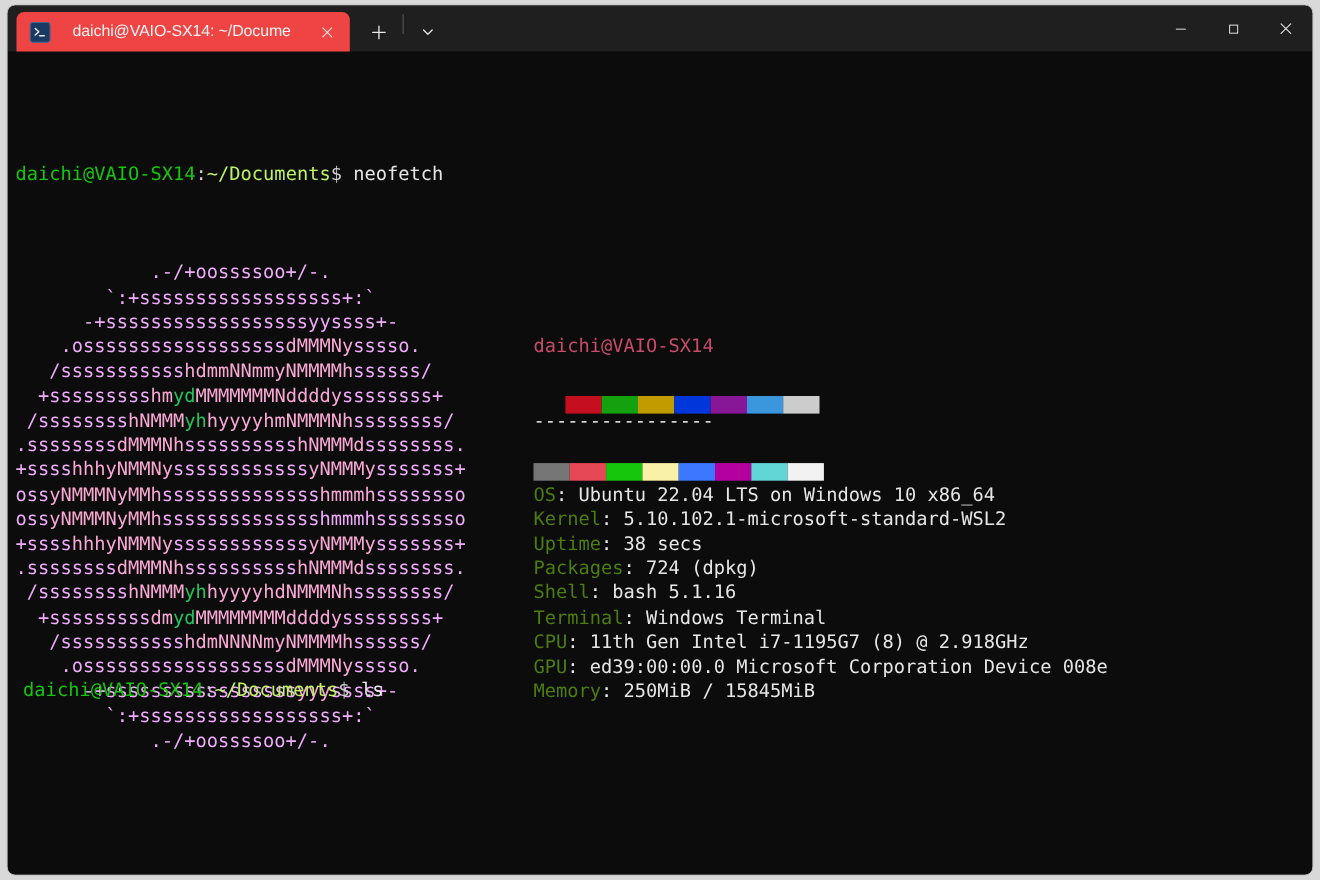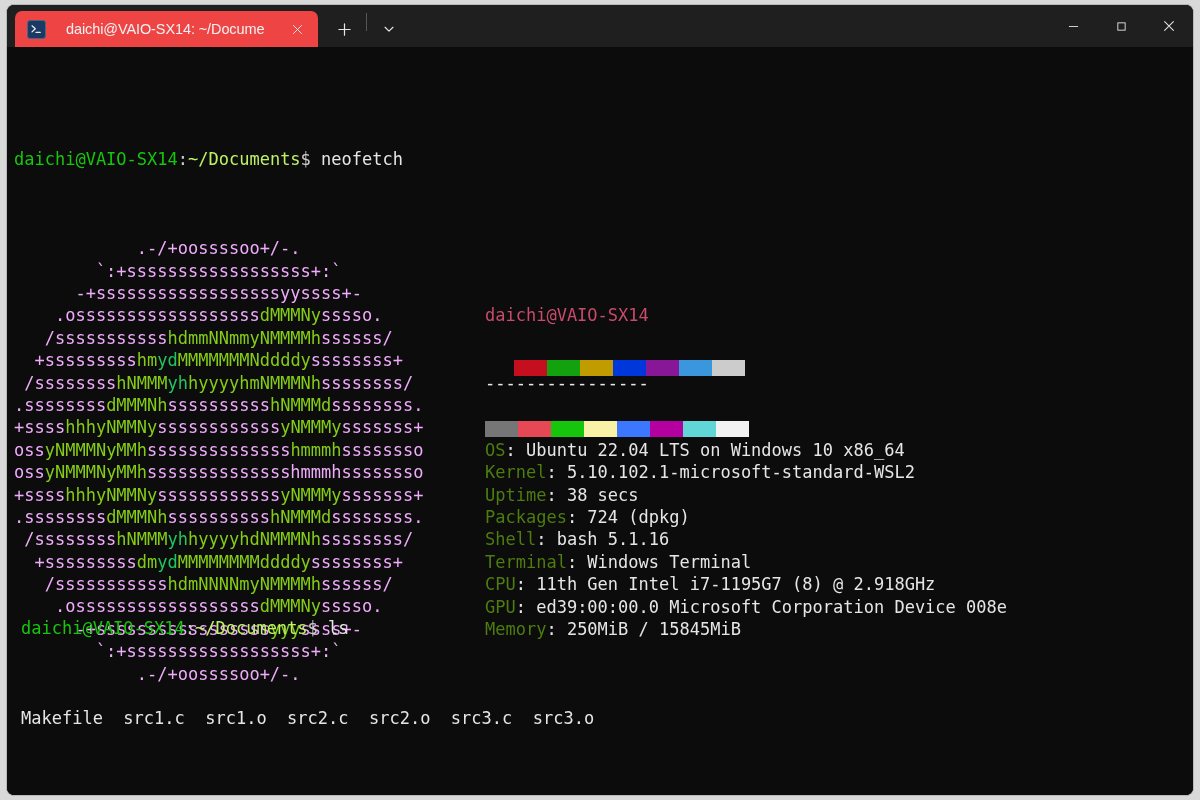--- a/index.html
+++ b/index.html
@@ -124,21 +124,21 @@
 
   
   .nf-title { color: #c84b6b; }
   .nf-rule  { color: #e8e8e8; }
   .nf-key   { color: #4d7c0f; }
   .nf-val   { color: #e6e6e6; }
 
   
   .a-r  { color: #f0abfc; }   
   .a-lr { color: #22c55e; }   
-  .a-w  { color: #84cc16; }   
+  .a-w  { color: #f9a8d4; }   
 
   
   .nf-wrap {
     position: absolute;
     left: 7px; top: 11px;
     width: 1170px;
   }
   .nf-cmdline { height: 22.4px; }
   .nf-cols { position: relative; }
   .nf-art {
@@ -247,21 +247,20 @@
       <div class="palette">
         <div class="pal-row" id="pal-top"><div class="pal-spacer"></div><div class="pal-cell" style="background: rgb(197, 15, 31);"></div><div class="pal-cell" style="background: rgb(19, 161, 14);"></div><div class="pal-cell" style="background: rgb(193, 156, 0);"></div><div class="pal-cell" style="background: rgb(0, 55, 218);"></div><div class="pal-cell" style="background: rgb(136, 23, 152);"></div><div class="pal-cell" style="background: rgb(58, 150, 221);"></div><div class="pal-cell" style="background: rgb(204, 204, 204);"></div></div>
         <div class="pal-row" id="pal-bottom"><div class="pal-cell" style="background: rgb(118, 118, 118);"></div><div class="pal-cell" style="background: rgb(231, 72, 86);"></div><div class="pal-cell" style="background: rgb(22, 198, 12);"></div><div class="pal-cell" style="background: rgb(249, 241, 165);"></div><div class="pal-cell" style="background: rgb(59, 120, 255);"></div><div class="pal-cell" style="background: rgb(180, 0, 158);"></div><div class="pal-cell" style="background: rgb(97, 214, 214);"></div><div class="pal-cell" style="background: rgb(242, 242, 242);"></div></div>
       </div>
 
       
       <div class="tail">
 
         <div class="line"><span class="c-user">daichi@VAIO-SX14</span><span class="c-colon">:</span><span class="c-path">~/Documents</span><span class="c-dollar">$</span><span class="c-cmd"> <span>ls</span></span></div>
 
-        <div class="line c-out">Makefile  src1.c  src1.o  src2.c  src2.o  src3.c  src3.o</div>
 
         
 
         
 
         
 
       </div>
     </div>
   </div>

